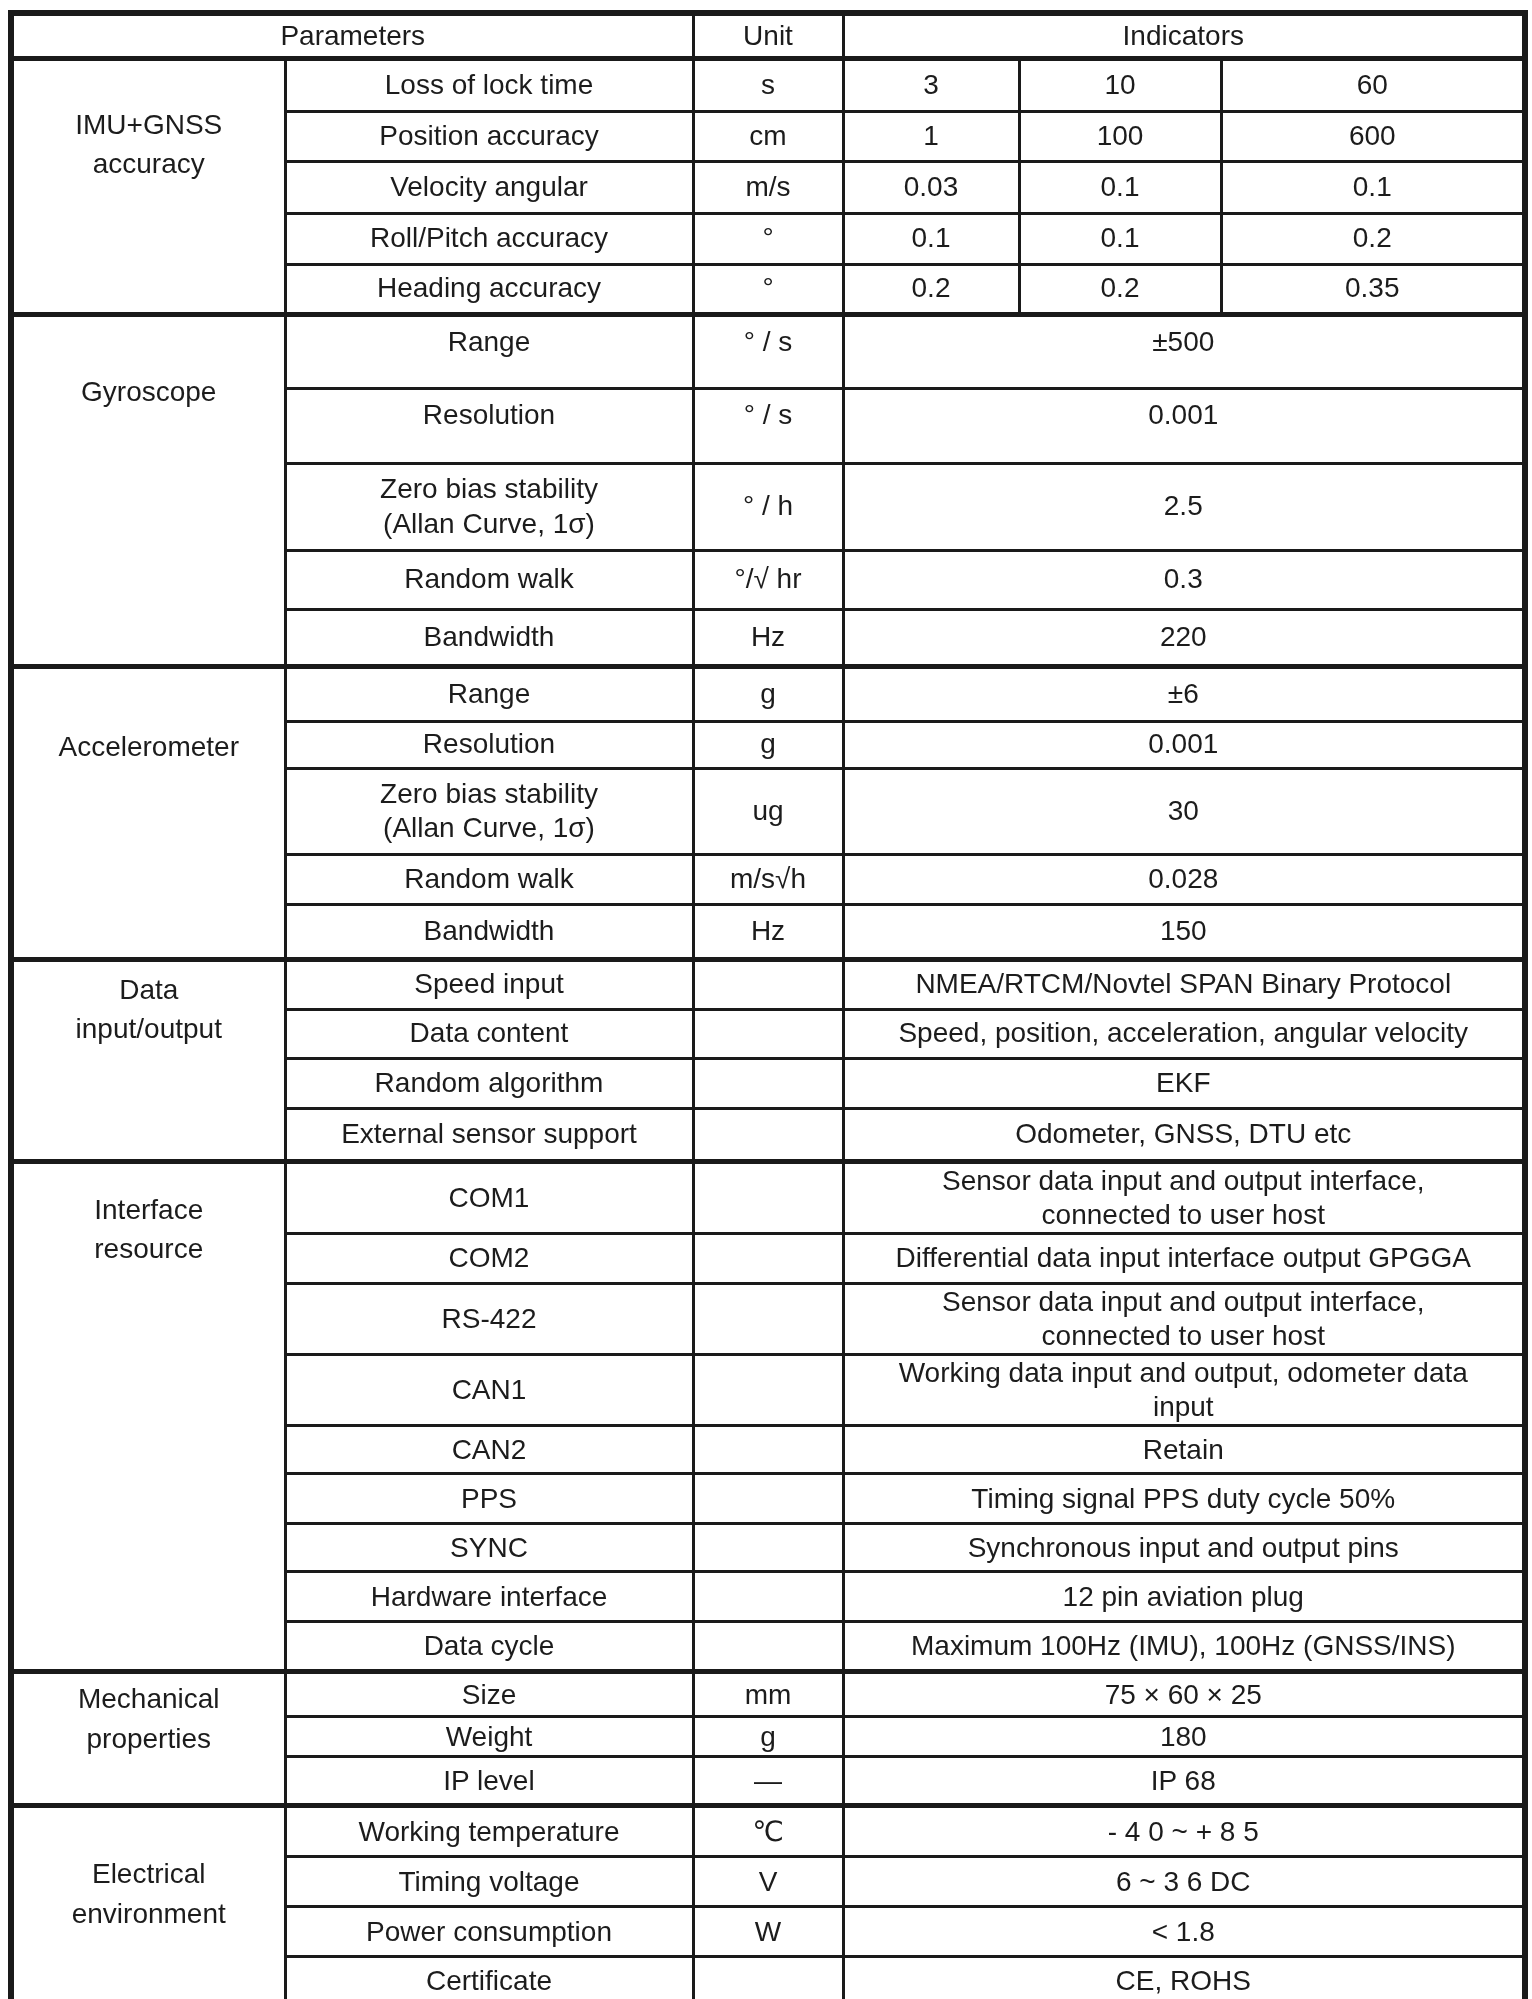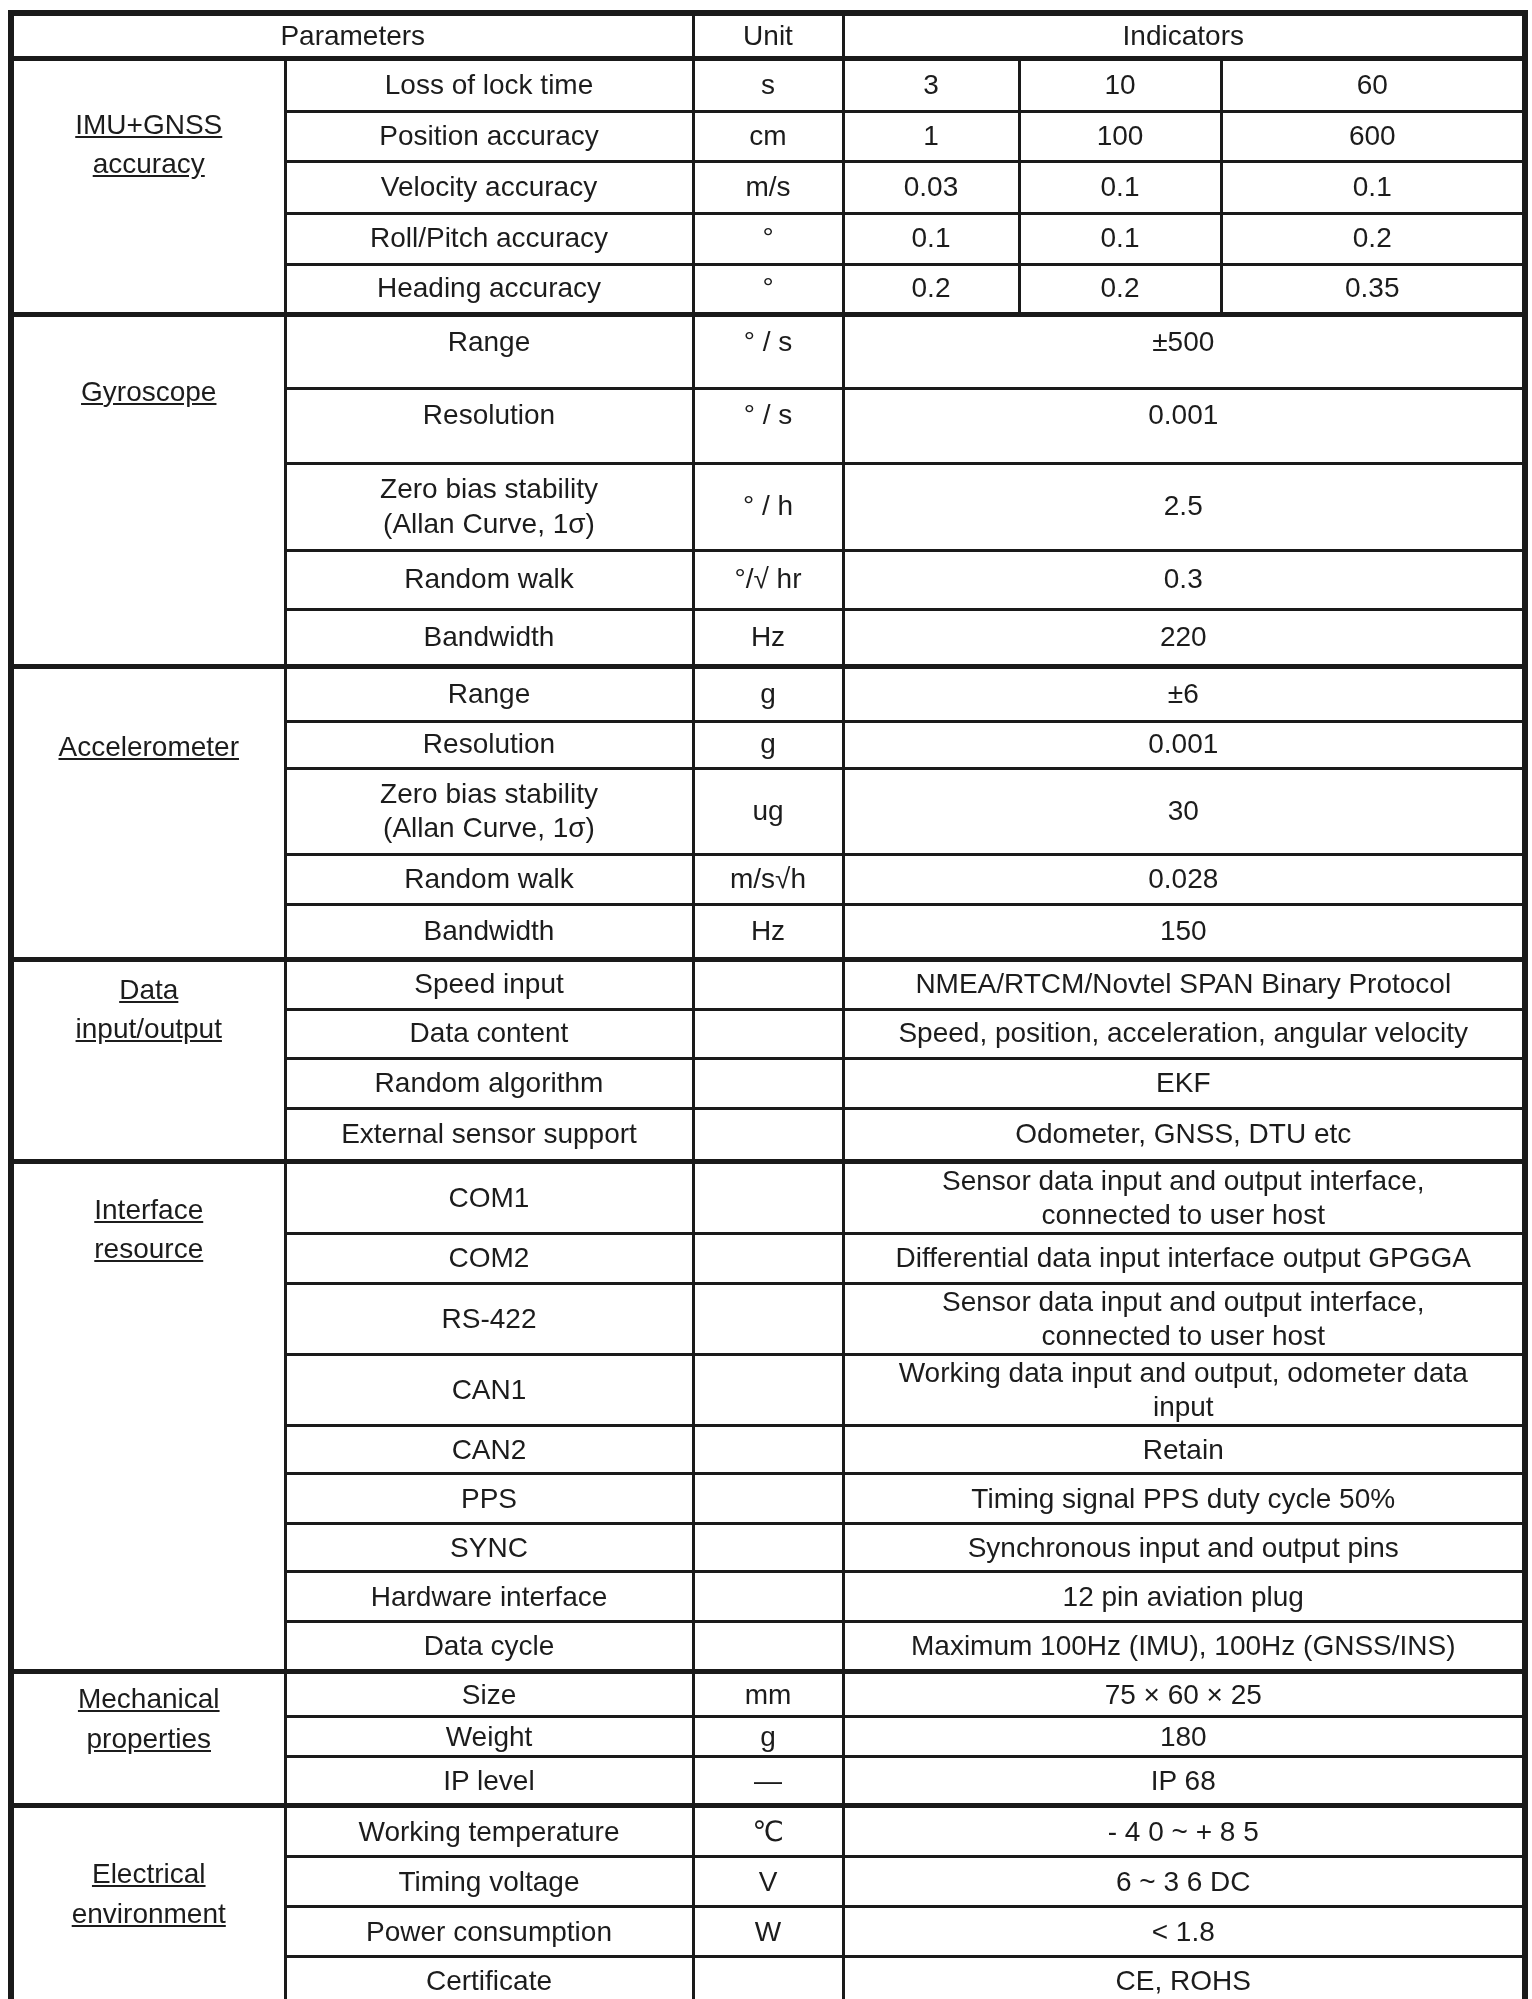--- a/index.html
+++ b/index.html
@@ -5,21 +5,21 @@
   html,body{margin:0;padding:0;background:#ffffff;}
   body{width:1532px;height:1999px;position:relative;
        font-family:"Liberation Sans","DejaVu Sans",sans-serif;color:#1c1c1c;}
   .table-wrap{position:absolute;left:8px;top:10px;}
   table{border-collapse:collapse;table-layout:fixed;width:1514px;
         border:6px solid #1a1a1a;background:#ffffff;}
   td{border:3px solid #1a1a1a;text-align:center;vertical-align:middle;
      font-size:28px;line-height:1.22;padding:0 4px;white-space:pre-line;
      overflow:hidden;}
   tr.sec > td{border-top-width:5px;}
-  td.grp{vertical-align:top;line-height:1.4;text-decoration:underline;}
+  td.grp{vertical-align:top;line-height:1.4;}
   td.grp-imu{padding-top:44px;}
   td.grp-gyro{padding-top:55px;}
   td.grp-accel{padding-top:58px;}
   td.grp-dio{padding-top:8px;}
   td.grp-iface{padding-top:26px;}
   td.grp-mech{padding-top:5px;}
   td.grp-elec{padding-top:46px;}
   tr.va-top > td.vt{vertical-align:top;padding-top:8px;}
 </style>
 </head>
@@ -53,21 +53,21 @@
     <td>60</td>
   </tr>
   <tr style="height:50px">
     <td>Position accuracy</td>
     <td>cm</td>
     <td>1</td>
     <td>100</td>
     <td>600</td>
   </tr>
   <tr style="height:52px">
-    <td>Velocity accuracy</td>
+    <td>Velocity angular</td>
     <td>m/s</td>
     <td>0.03</td>
     <td>0.1</td>
     <td>0.1</td>
   </tr>
   <tr style="height:51px">
     <td>Roll/Pitch accuracy</td>
     <td>°</td>
     <td>0.1</td>
     <td>0.1</td>

